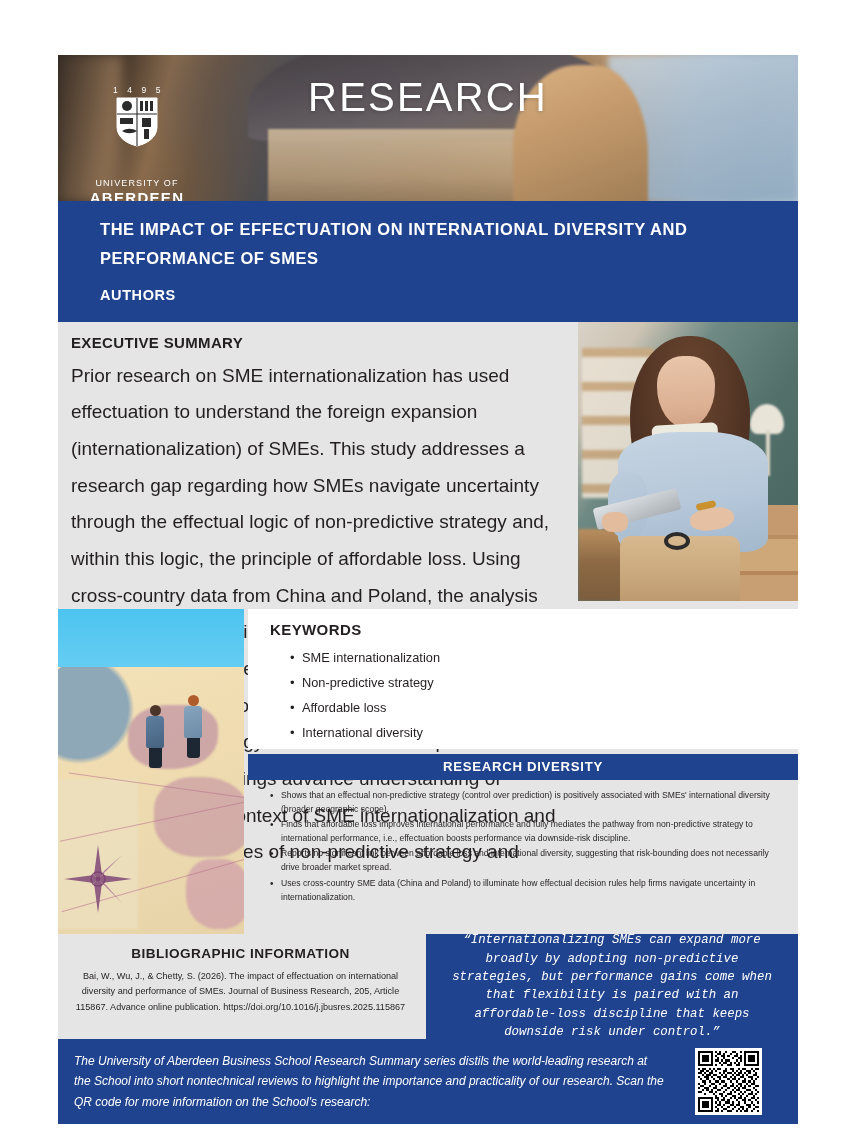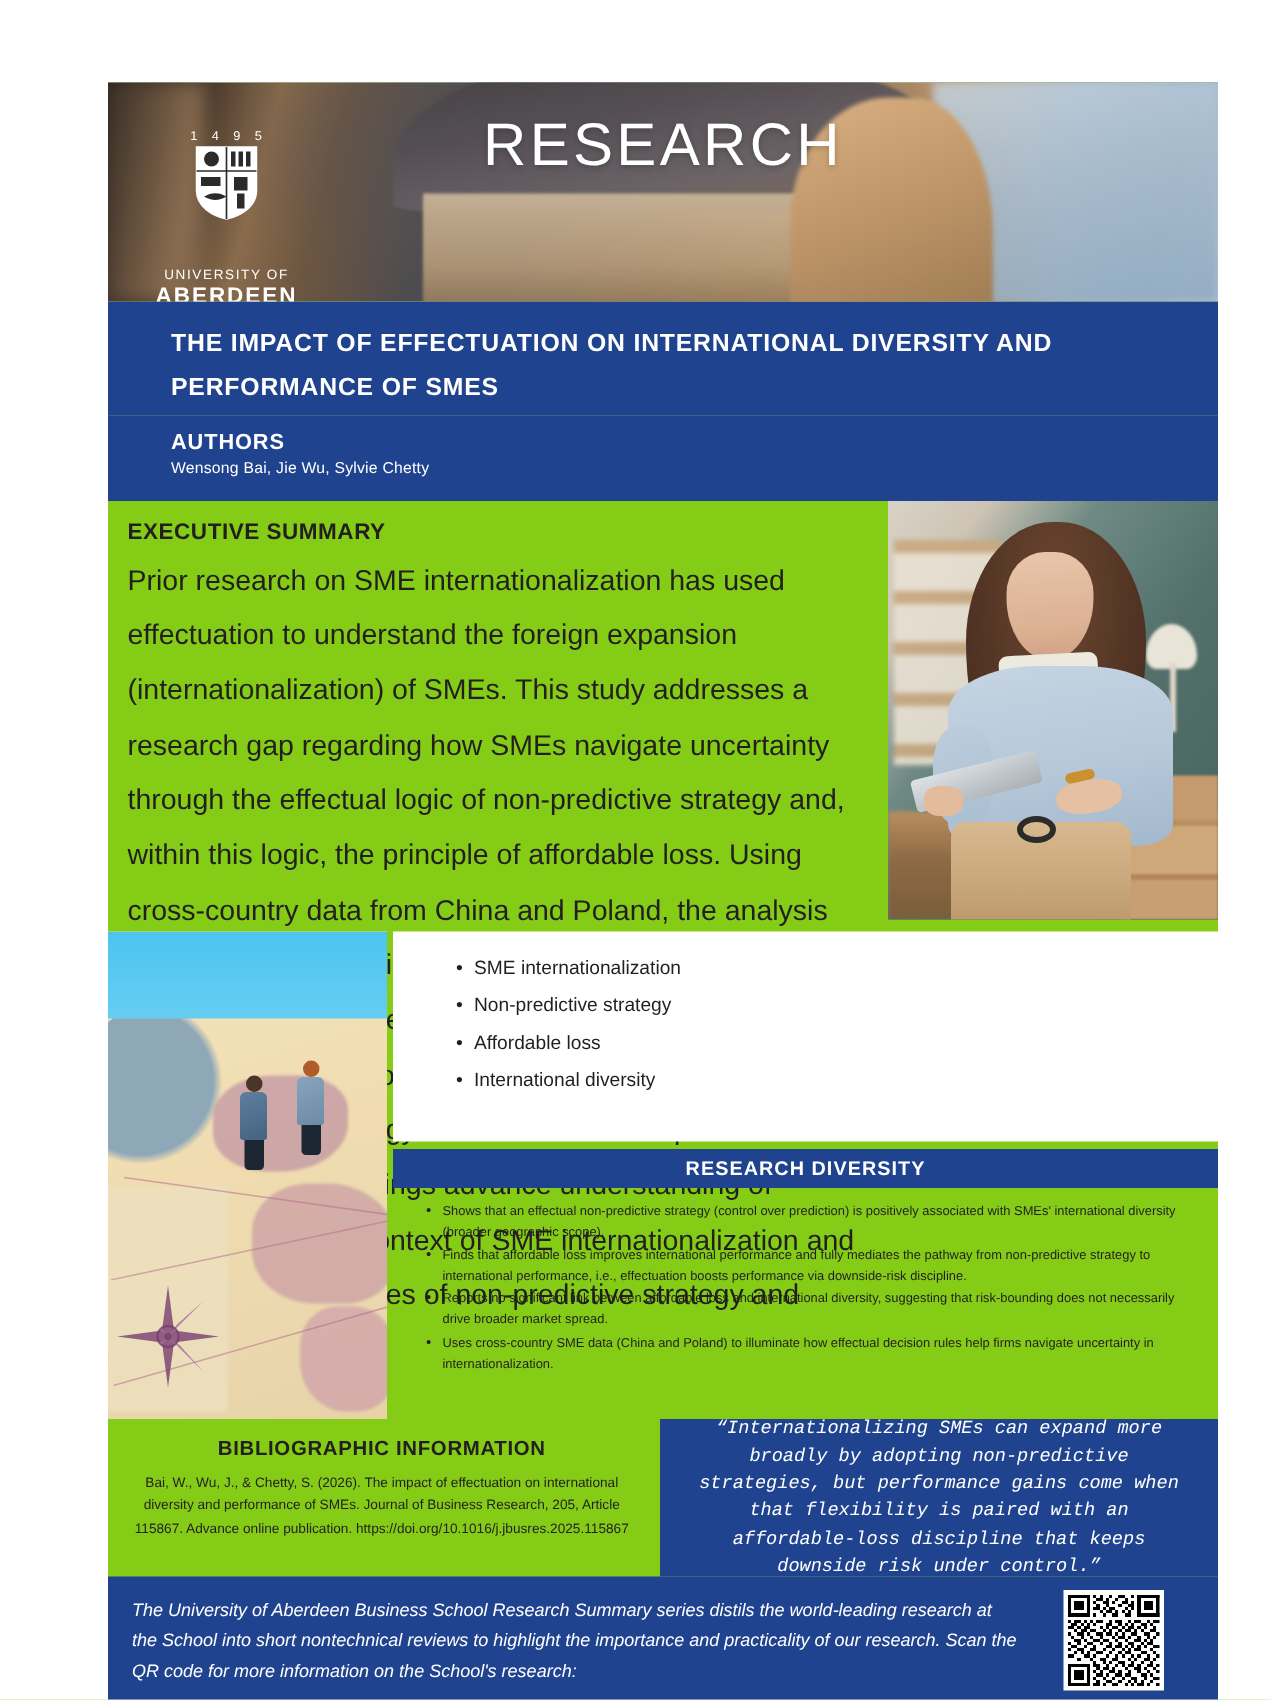--- a/index.html
+++ b/index.html
@@ -11,25 +11,25 @@
     width: 850px;
     height: 1133px;
     font-family: "Liberation Sans", sans-serif;
     color: #231f20;
     position: relative;
     overflow: hidden;
   }
 
   .poster {
     position: absolute;
-    left: 72px;
+    left: 58px;
     top: 55px;
     width: 740px;
     height: 1024px;
-    background: #84cc16;
+    background: #e5e5e5;
   }
 
   
   .hero {
     position: relative;
     width: 740px;
     height: 146px;
     overflow: hidden;
     background: #7a93a8;
   }
@@ -563,21 +563,20 @@
     <div class="hero-title">
       <span class="ln">RESEARCH</span>
     </div>
   </div>
 
   <div class="title-band">
     <h1 class="paper-title">THE IMPACT OF EFFECTUATION ON INTERNATIONAL DIVERSITY AND PERFORMANCE OF SMES</h1>
   </div>
   <div class="authors-band">
     <div class="authors-head">AUTHORS</div>
-    <div class="authors-names">Wensong Bai, Jie Wu, Sylvie Chetty</div>
   </div>
 
   <div class="exec-row">
     <div class="exec-col">
       <h2 class="exec-head">EXECUTIVE SUMMARY</h2>
       <p class="exec-body">Prior research on SME internationalization has used effectuation to understand the foreign expansion (internationalization) of SMEs. This study addresses a research gap regarding how SMEs navigate uncertainty through the effectual logic of non-predictive strategy and, within this logic, the principle of affordable loss. Using cross-country data from China and Poland, the analysis shows that non-predictive strategy is positively associated with international diversity and the use of affordable loss, and that affordable loss mediates the positive effect of non-predictive strategy on the international performance of SMEs. These findings advance understanding of effectuation in the context of SME internationalization and clarify the distinct roles of non-predictive strategy and affordable loss.</p>
     </div>
     <div class="exec-photo">
       <div class="ph-wall"></div>
       <div class="ph-shelf"></div>
@@ -634,20 +633,21 @@
         <div class="fig-legs"></div>
       </div>
       <div class="fig fig-b">
         <div class="fig-head" style="background:#b05c2a"></div>
         <div class="fig-body" style="background:linear-gradient(160deg,#86a4bd,#6d8ba6)"></div>
         <div class="fig-legs"></div>
       </div>
     </div>
 
     <div class="kw-block">
+      <h2 class="kw-head">KEYWORDS</h2>
       <ul class="kw-list">
         <li>SME internationalization</li>
         <li>Non-predictive strategy</li>
         <li>Affordable loss</li>
         <li>International diversity</li>
       </ul>
     </div>
 
     <div class="rr-banner">RESEARCH DIVERSITY</div>
     <ul class="rr-list">

